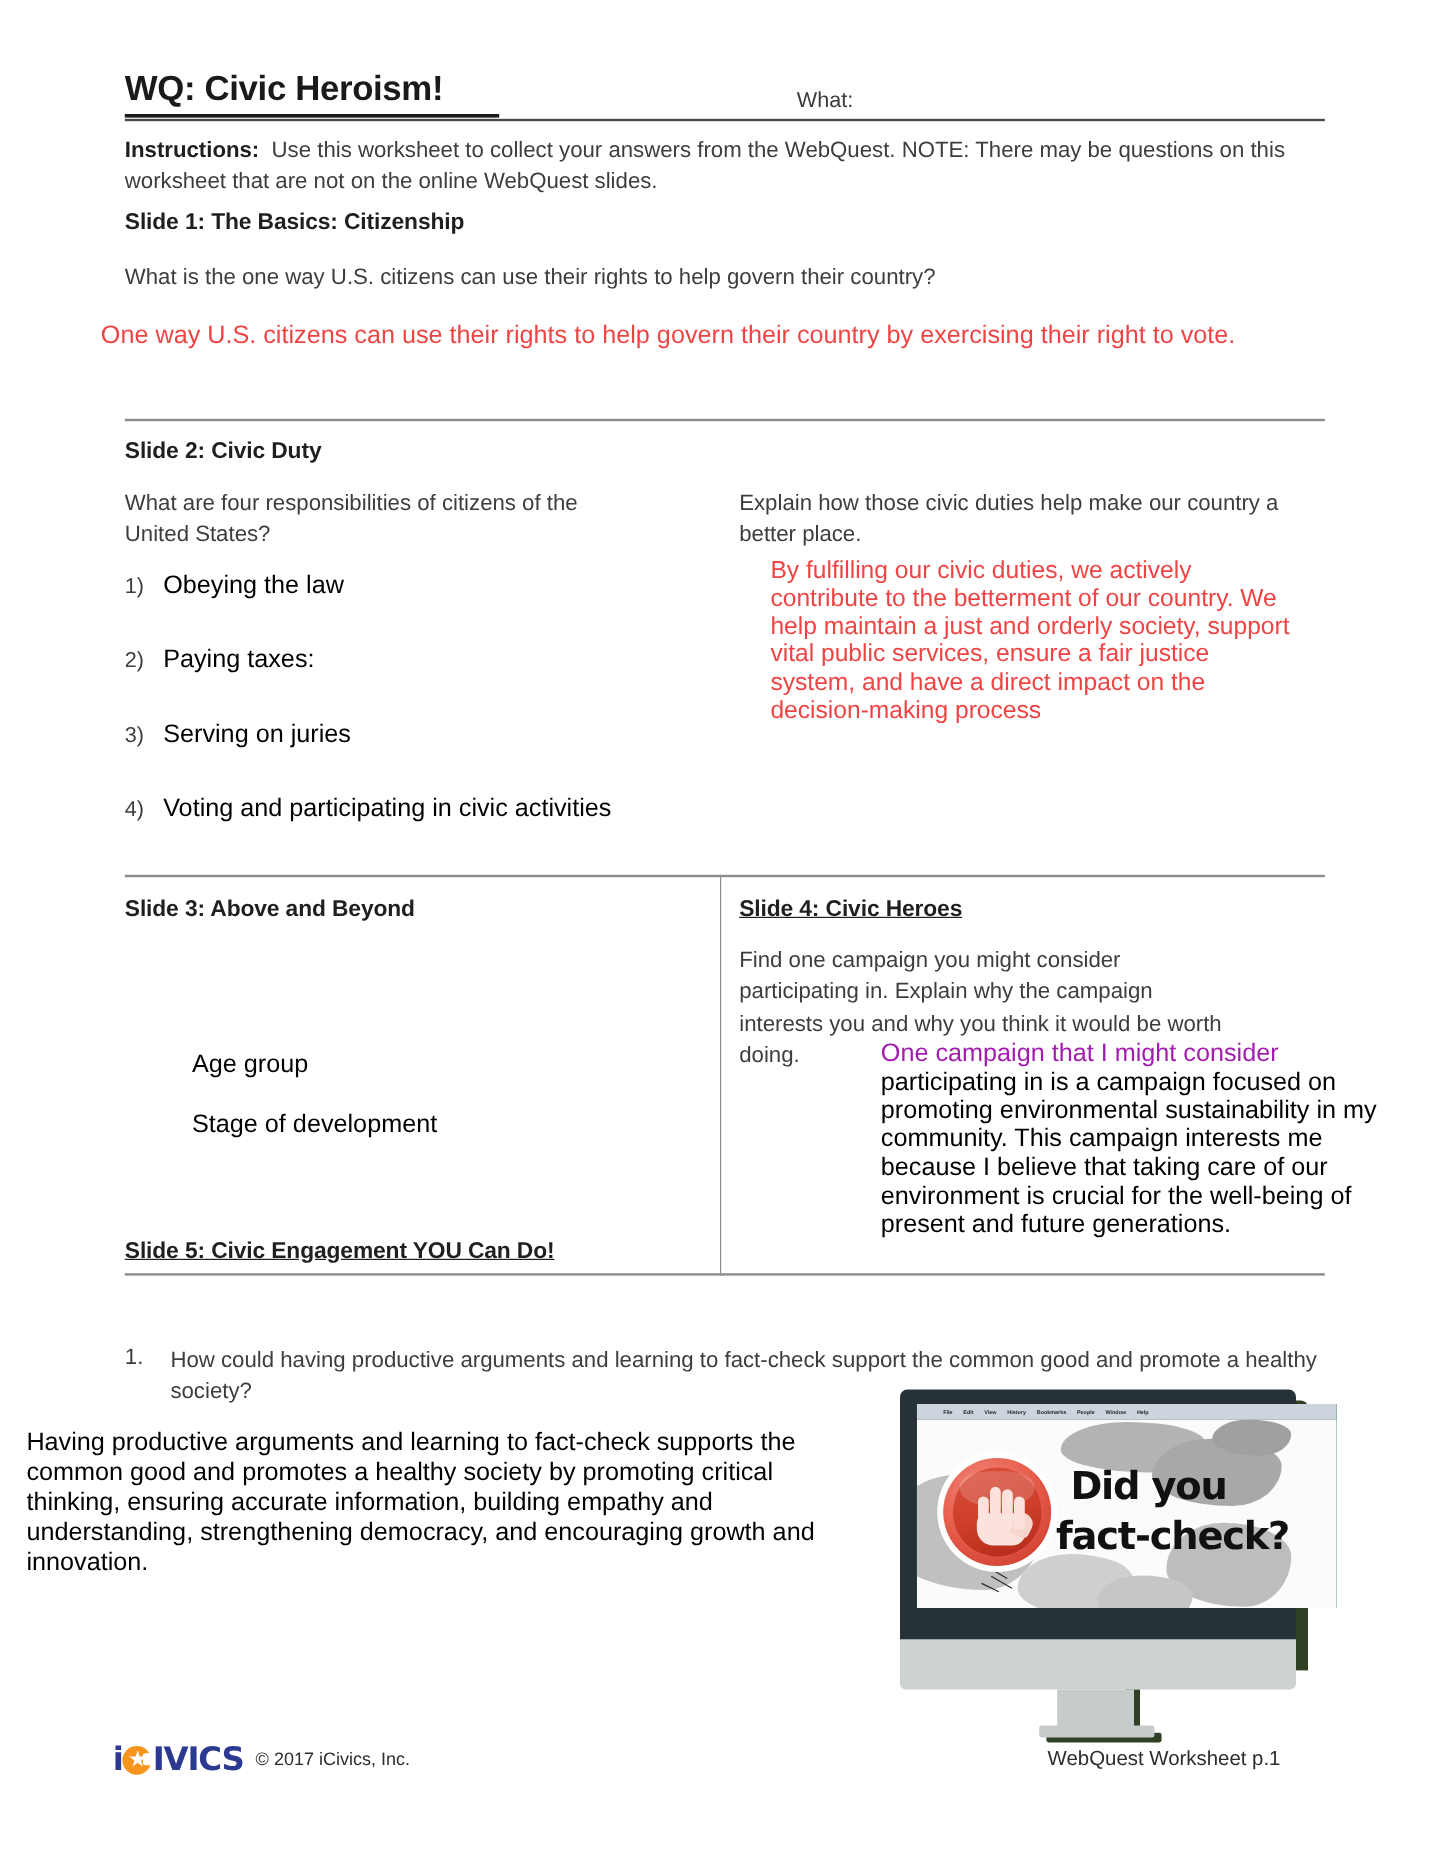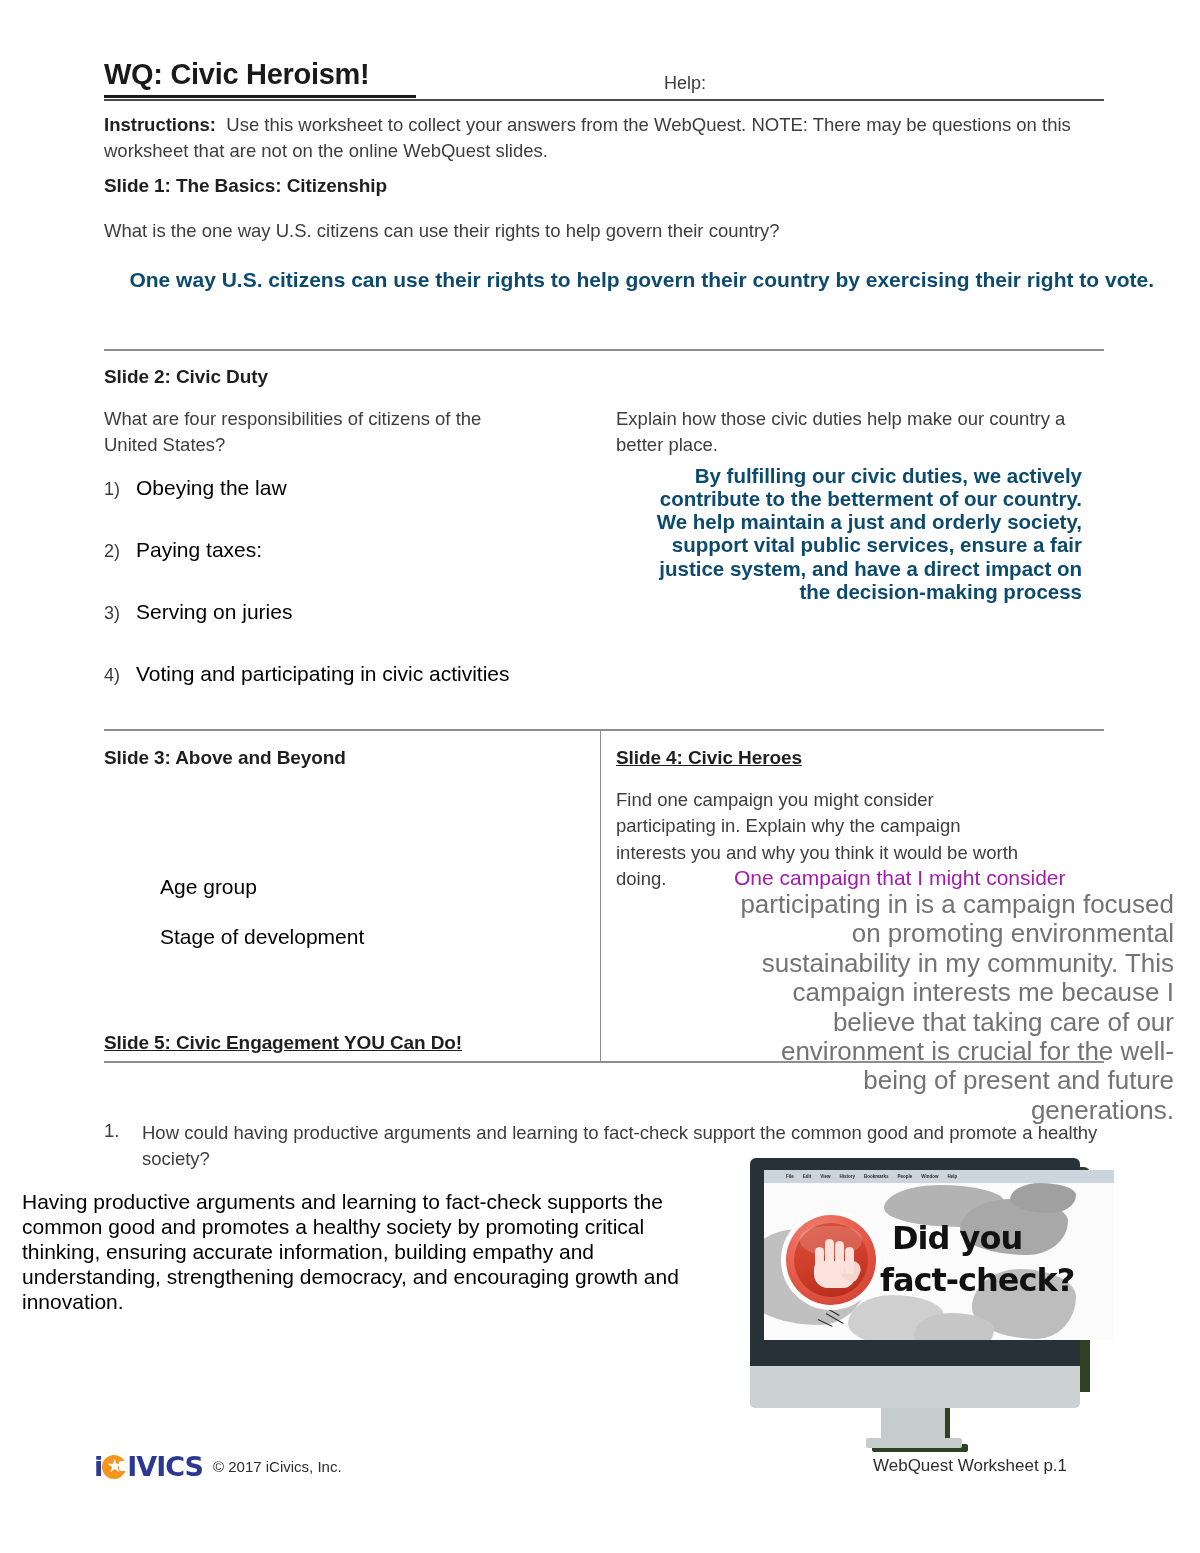--- a/index.html
+++ b/index.html
@@ -66,25 +66,24 @@
     font-size: 18.5px;
     line-height: 1.42;
   }
   .slide-head {
     font-size: 19px;
     font-weight: bold;
     color: #1f1f1f;
     letter-spacing: -0.1px;
   }
   .ans {
-    color: #0c4a6e;
+    color: #ef4444;
     font-size: 20px;
     line-height: 1.12;
-    font-weight: 700;
-    text-align: right;
+    font-weight: 400;
   }
 
   .instructions {
     position: absolute;
     left: 104px; top: 112px;
     width: 1002px;
   }
   .instructions b { color: #1f1f1f; }
 
   .slide1-head { position: absolute; left: 104px; top: 175px; }
@@ -145,24 +144,23 @@
   .slide3-q    { position: absolute; left: 104px; top: 787px; width: 440px; }
   .slide3-a1   { position: absolute; left: 160px; top: 875px; font-size: 21px; color:#000; }
   .slide3-a2   { position: absolute; left: 160px; top: 925px; font-size: 21px; color:#000; }
 
   .slide4-head { position: absolute; left: 616px; top: 747px; text-decoration: underline; }
   .slide4-q    { position: absolute; left: 616px; top: 787px; width: 410px; }
   .slide4-ans  {
     position: absolute;
     left: 734px; top: 866px;
     width: 440px;
-    font-size: 26px;
+    font-size: 21px;
     line-height: 1.13;
-    color: #737373;
-    text-align: right;
+    color: #000000;
   }
   .slide4-ans-first {
     position: absolute;
     left: 734px; top: 866px;
     font-size: 21px;
     color: #a21caf;
     white-space: nowrap;
   }
 
   
@@ -432,21 +430,21 @@
     white-space: nowrap;
   }
 </style>
 </head>
 <body>
 
 <div class="page">
 
   <div class="header-row">
     <div class="doc-title">WQ: Civic Heroism!</div>
-    <div class="name-label">Help:</div>
+    <div class="name-label">What:</div>
   </div>
   <div class="header-rule"></div>
   <div class="title-underline"></div>
 
   <div class="instructions q-text">
     <b>Instructions:</b>&nbsp;
     <span>Use this worksheet to collect your answers from the WebQuest. NOTE: There may be questions on this worksheet that are not on the online WebQuest slides.</span>
   </div>
 
   <div class="slide-head slide1-head">Slide 1: The Basics: Citizenship</div>

